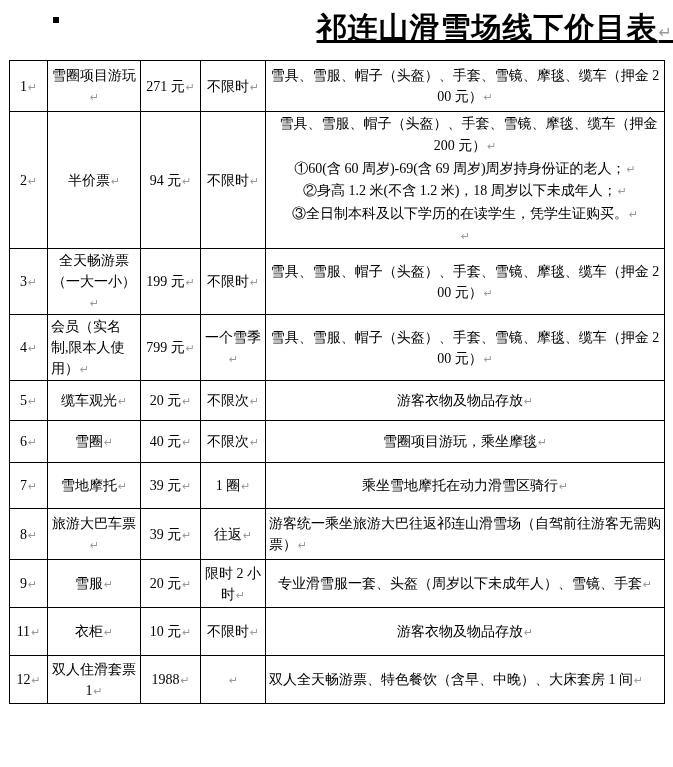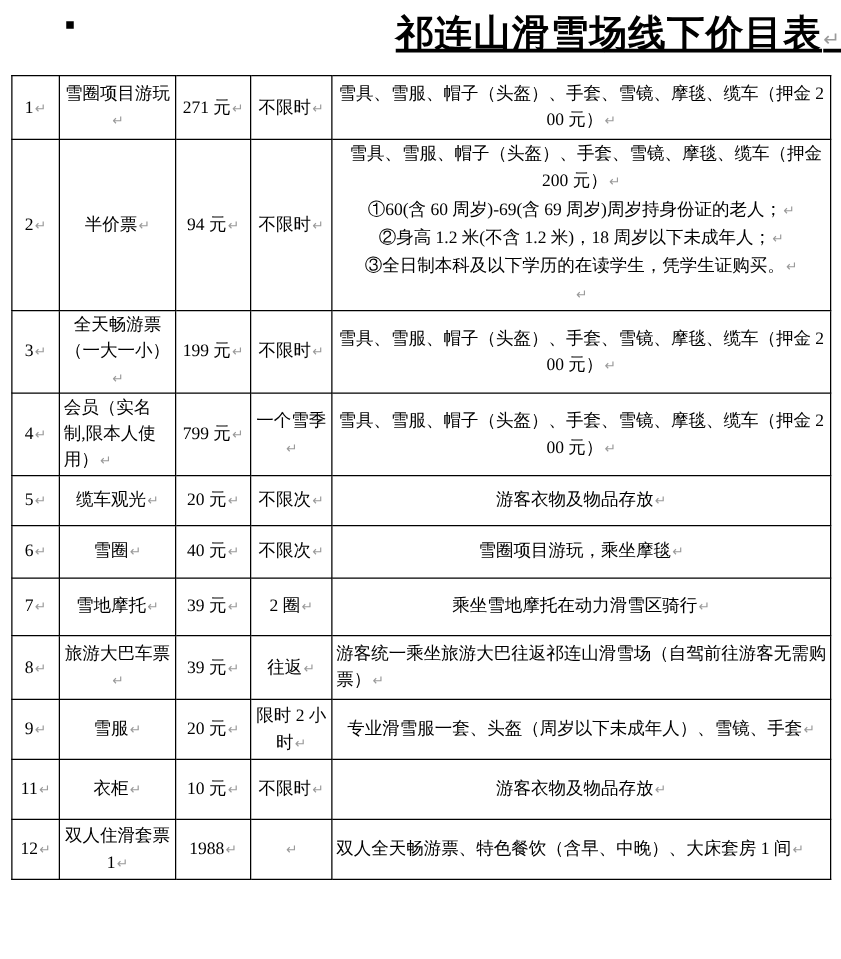--- a/index.html
+++ b/index.html
@@ -116,21 +116,21 @@
     <td><span>雪圈</span><span class="pm">↵</span></td>
     <td><span>40 元</span><span class="pm">↵</span></td>
     <td><span>不限次</span><span class="pm">↵</span></td>
     <td><span>雪圈项目游玩，乘坐摩毯</span><span class="pm">↵</span></td>
   </tr>
 
   <tr class="r7">
     <td><span>7</span><span class="pm">↵</span></td>
     <td><span>雪地摩托</span><span class="pm">↵</span></td>
     <td><span>39 元</span><span class="pm">↵</span></td>
-    <td><span>2 圈</span><span class="pm">↵</span></td>
+    <td><span>1 圈</span><span class="pm">↵</span></td>
     <td><span>乘坐雪地摩托在动力滑雪区骑行</span><span class="pm">↵</span></td>
   </tr>
 
   <tr class="r8">
     <td><span>8</span><span class="pm">↵</span></td>
     <td><span>旅游大巴车票</span><span class="pm">↵</span></td>
     <td><span>39 元</span><span class="pm">↵</span></td>
     <td><span>往返</span><span class="pm">↵</span></td>
     <td class="left"><span>游客统一乘坐旅游大巴往返祁连山滑雪场（自驾前往游客无需购票）</span><span class="pm">↵</span></td>
   </tr>

